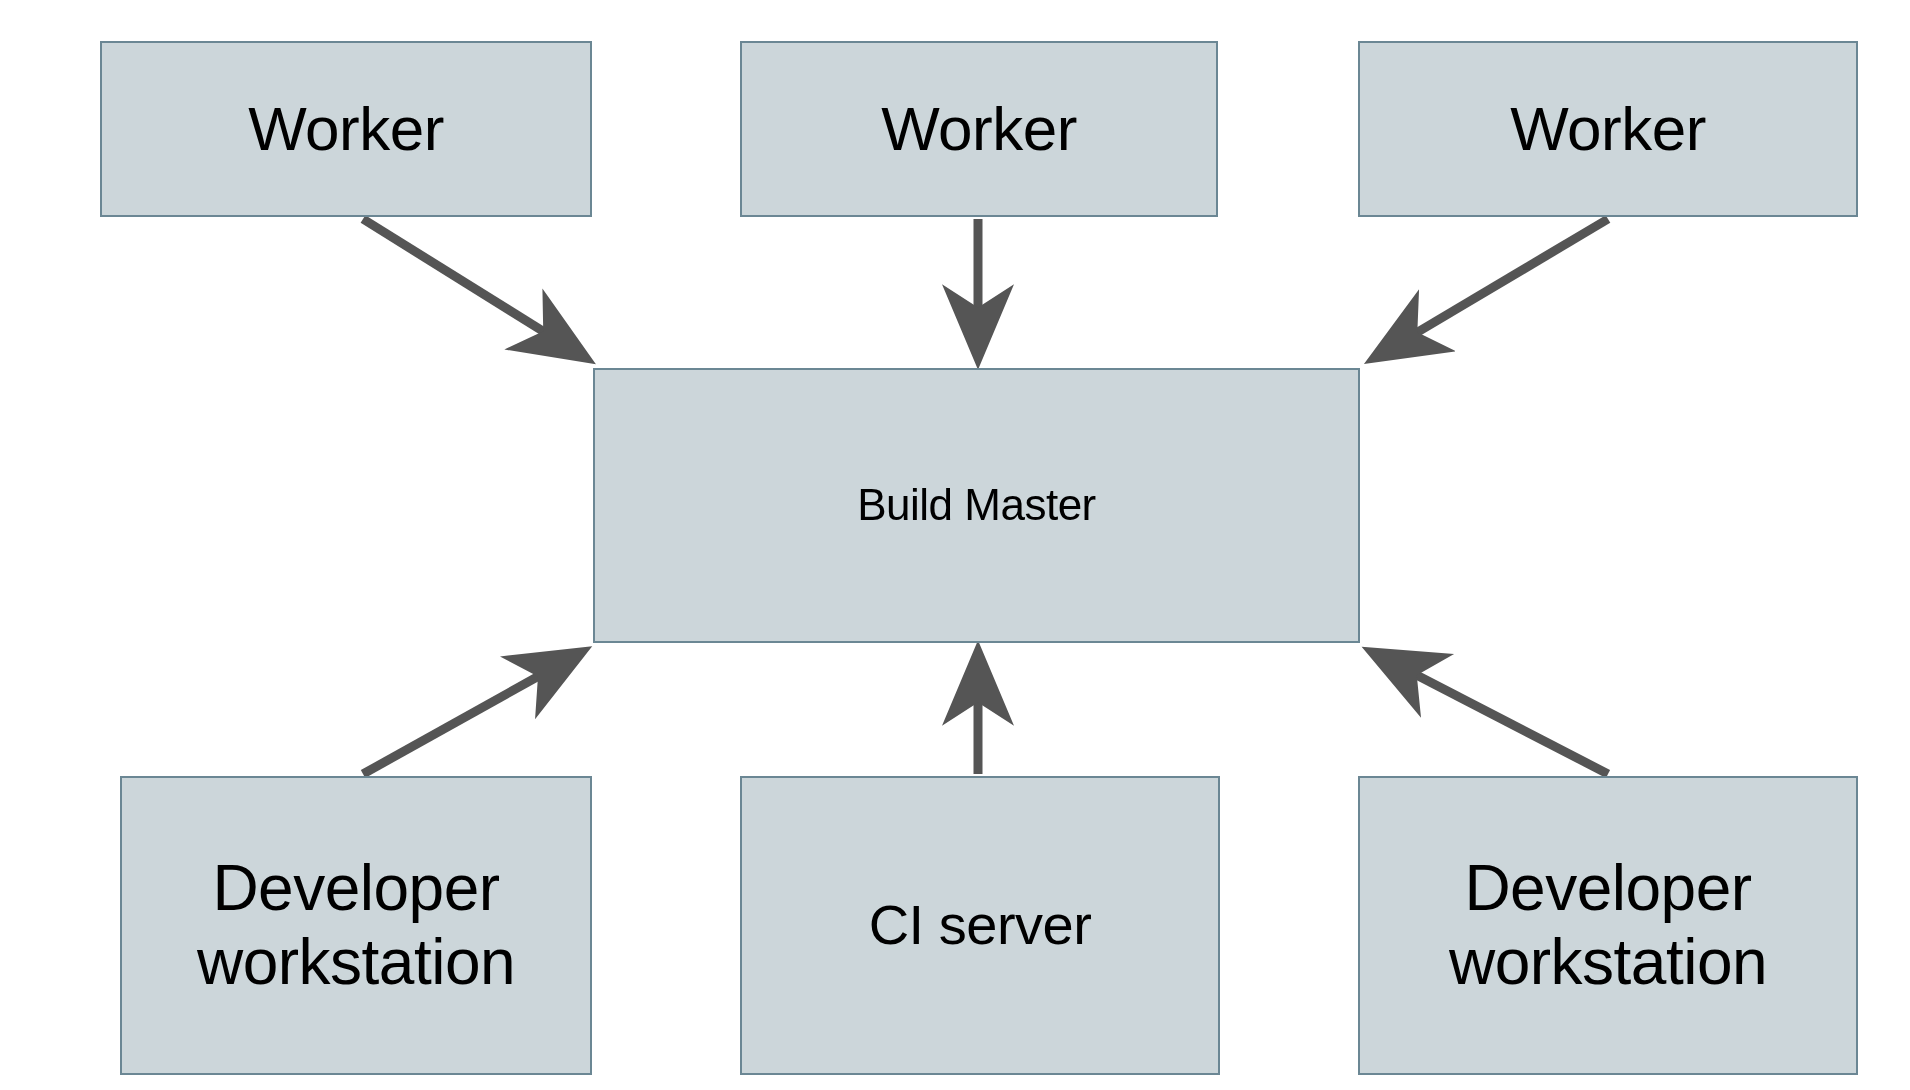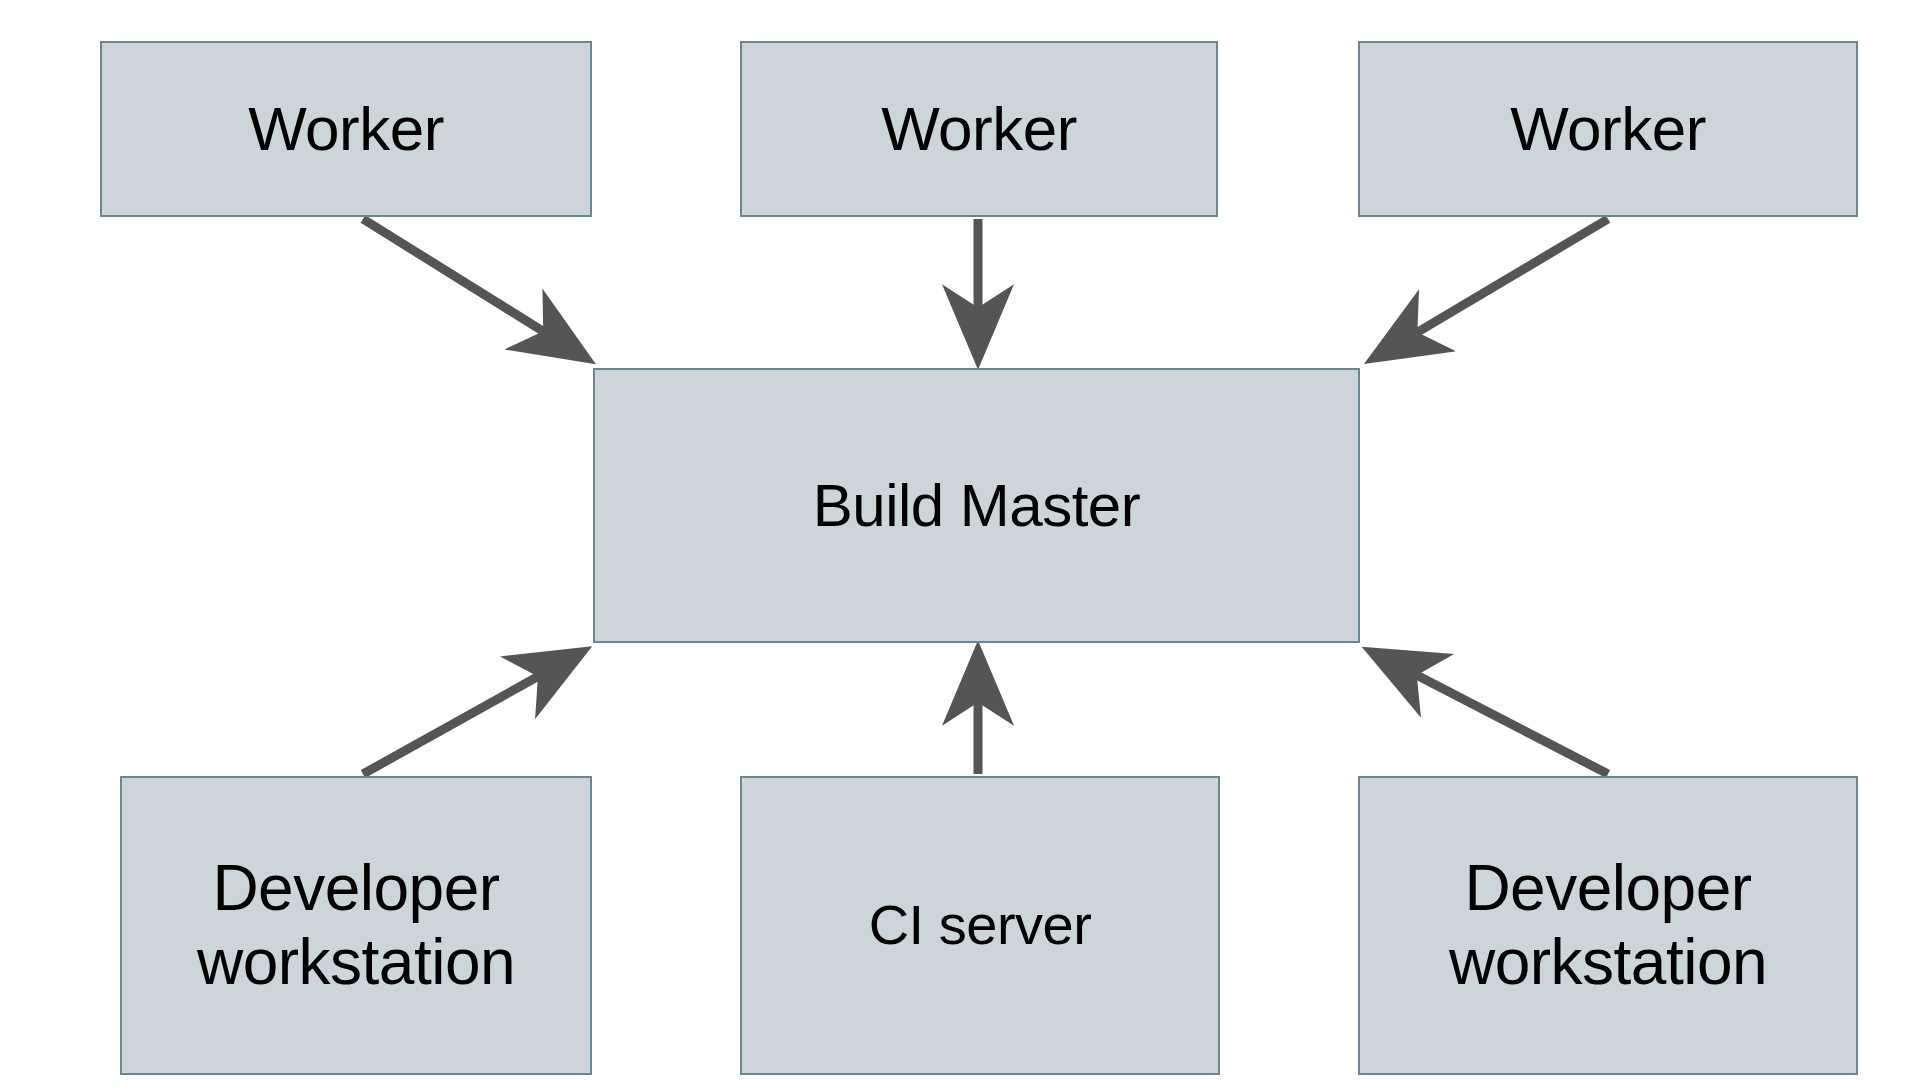--- a/index.html
+++ b/index.html
@@ -47,21 +47,21 @@
   .node-label {
     display: block;
     white-space: pre-line;
     padding: 0 6px;
   }
   
   #node-worker-1 { left: 100px;  top: 41px;  width: 492px; height: 176px; font-size: 62px; }
   #node-worker-2 { left: 740px;  top: 41px;  width: 478px; height: 176px; font-size: 62px; }
   #node-worker-3 { left: 1358px; top: 41px;  width: 500px; height: 176px; font-size: 62px; }
   
-  #node-build-master { left: 593px; top: 368px; width: 767px; height: 275px; font-size: 60px; }
+  #node-build-master { left: 593px; top: 368px; width: 767px; height: 275px; font-size: 44px; }
   
   #node-dev-ws-left  { left: 120px;  top: 776px; width: 472px; height: 299px; font-size: 64px; }
   #node-ci-server    { left: 740px;  top: 776px; width: 480px; height: 299px; font-size: 56px; }
   #node-dev-ws-right { left: 1358px; top: 776px; width: 500px; height: 299px; font-size: 64px; }
 </style>
 </head>
 <body>
 
 <div id="canvas">
 

